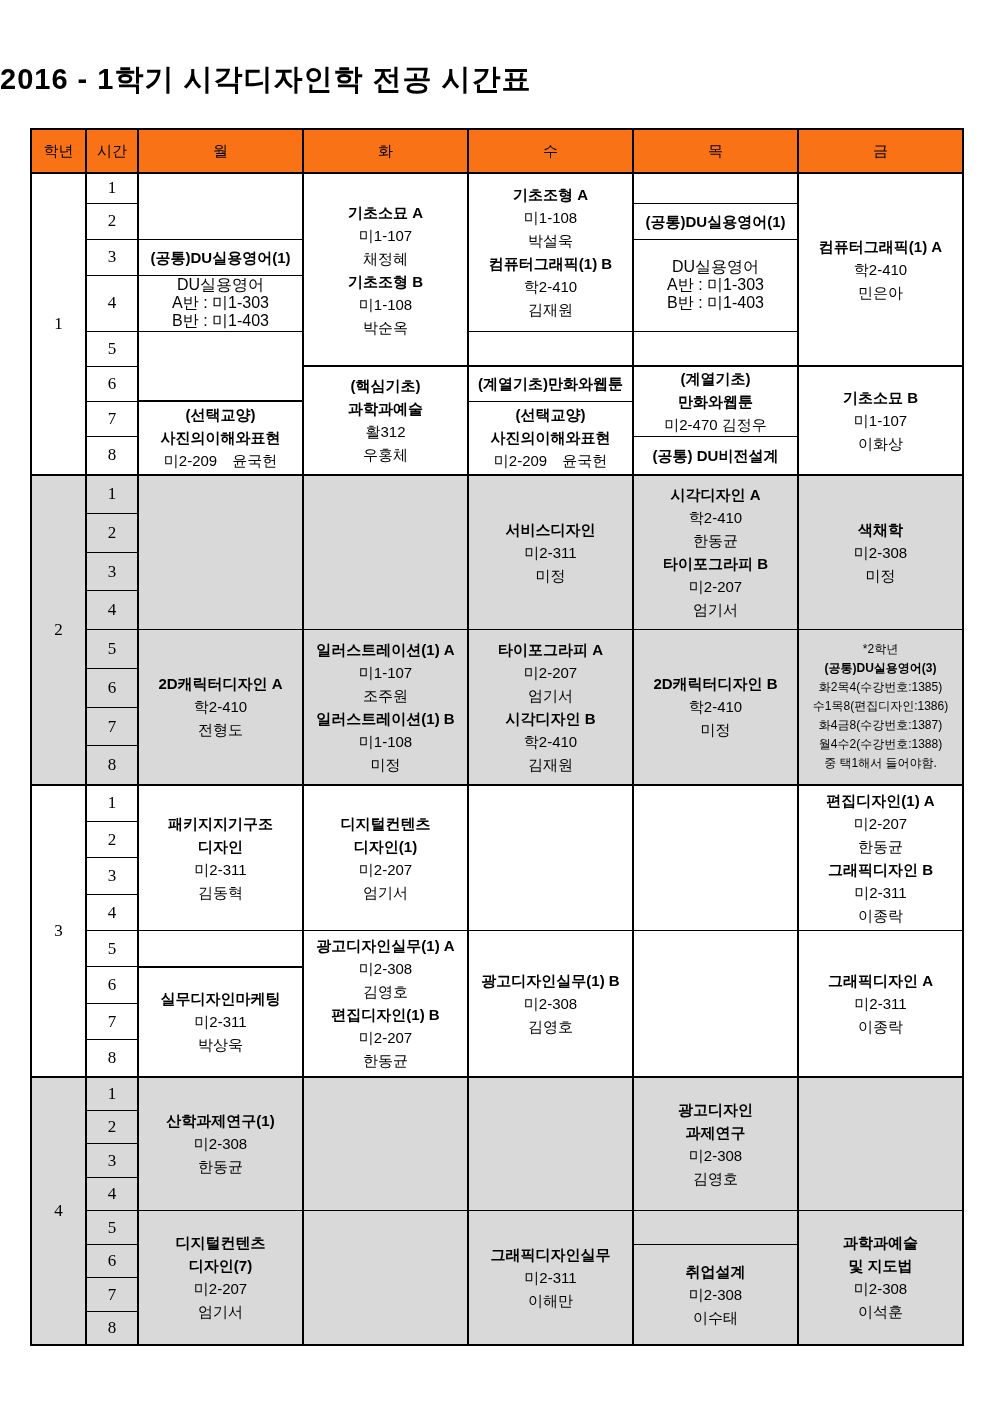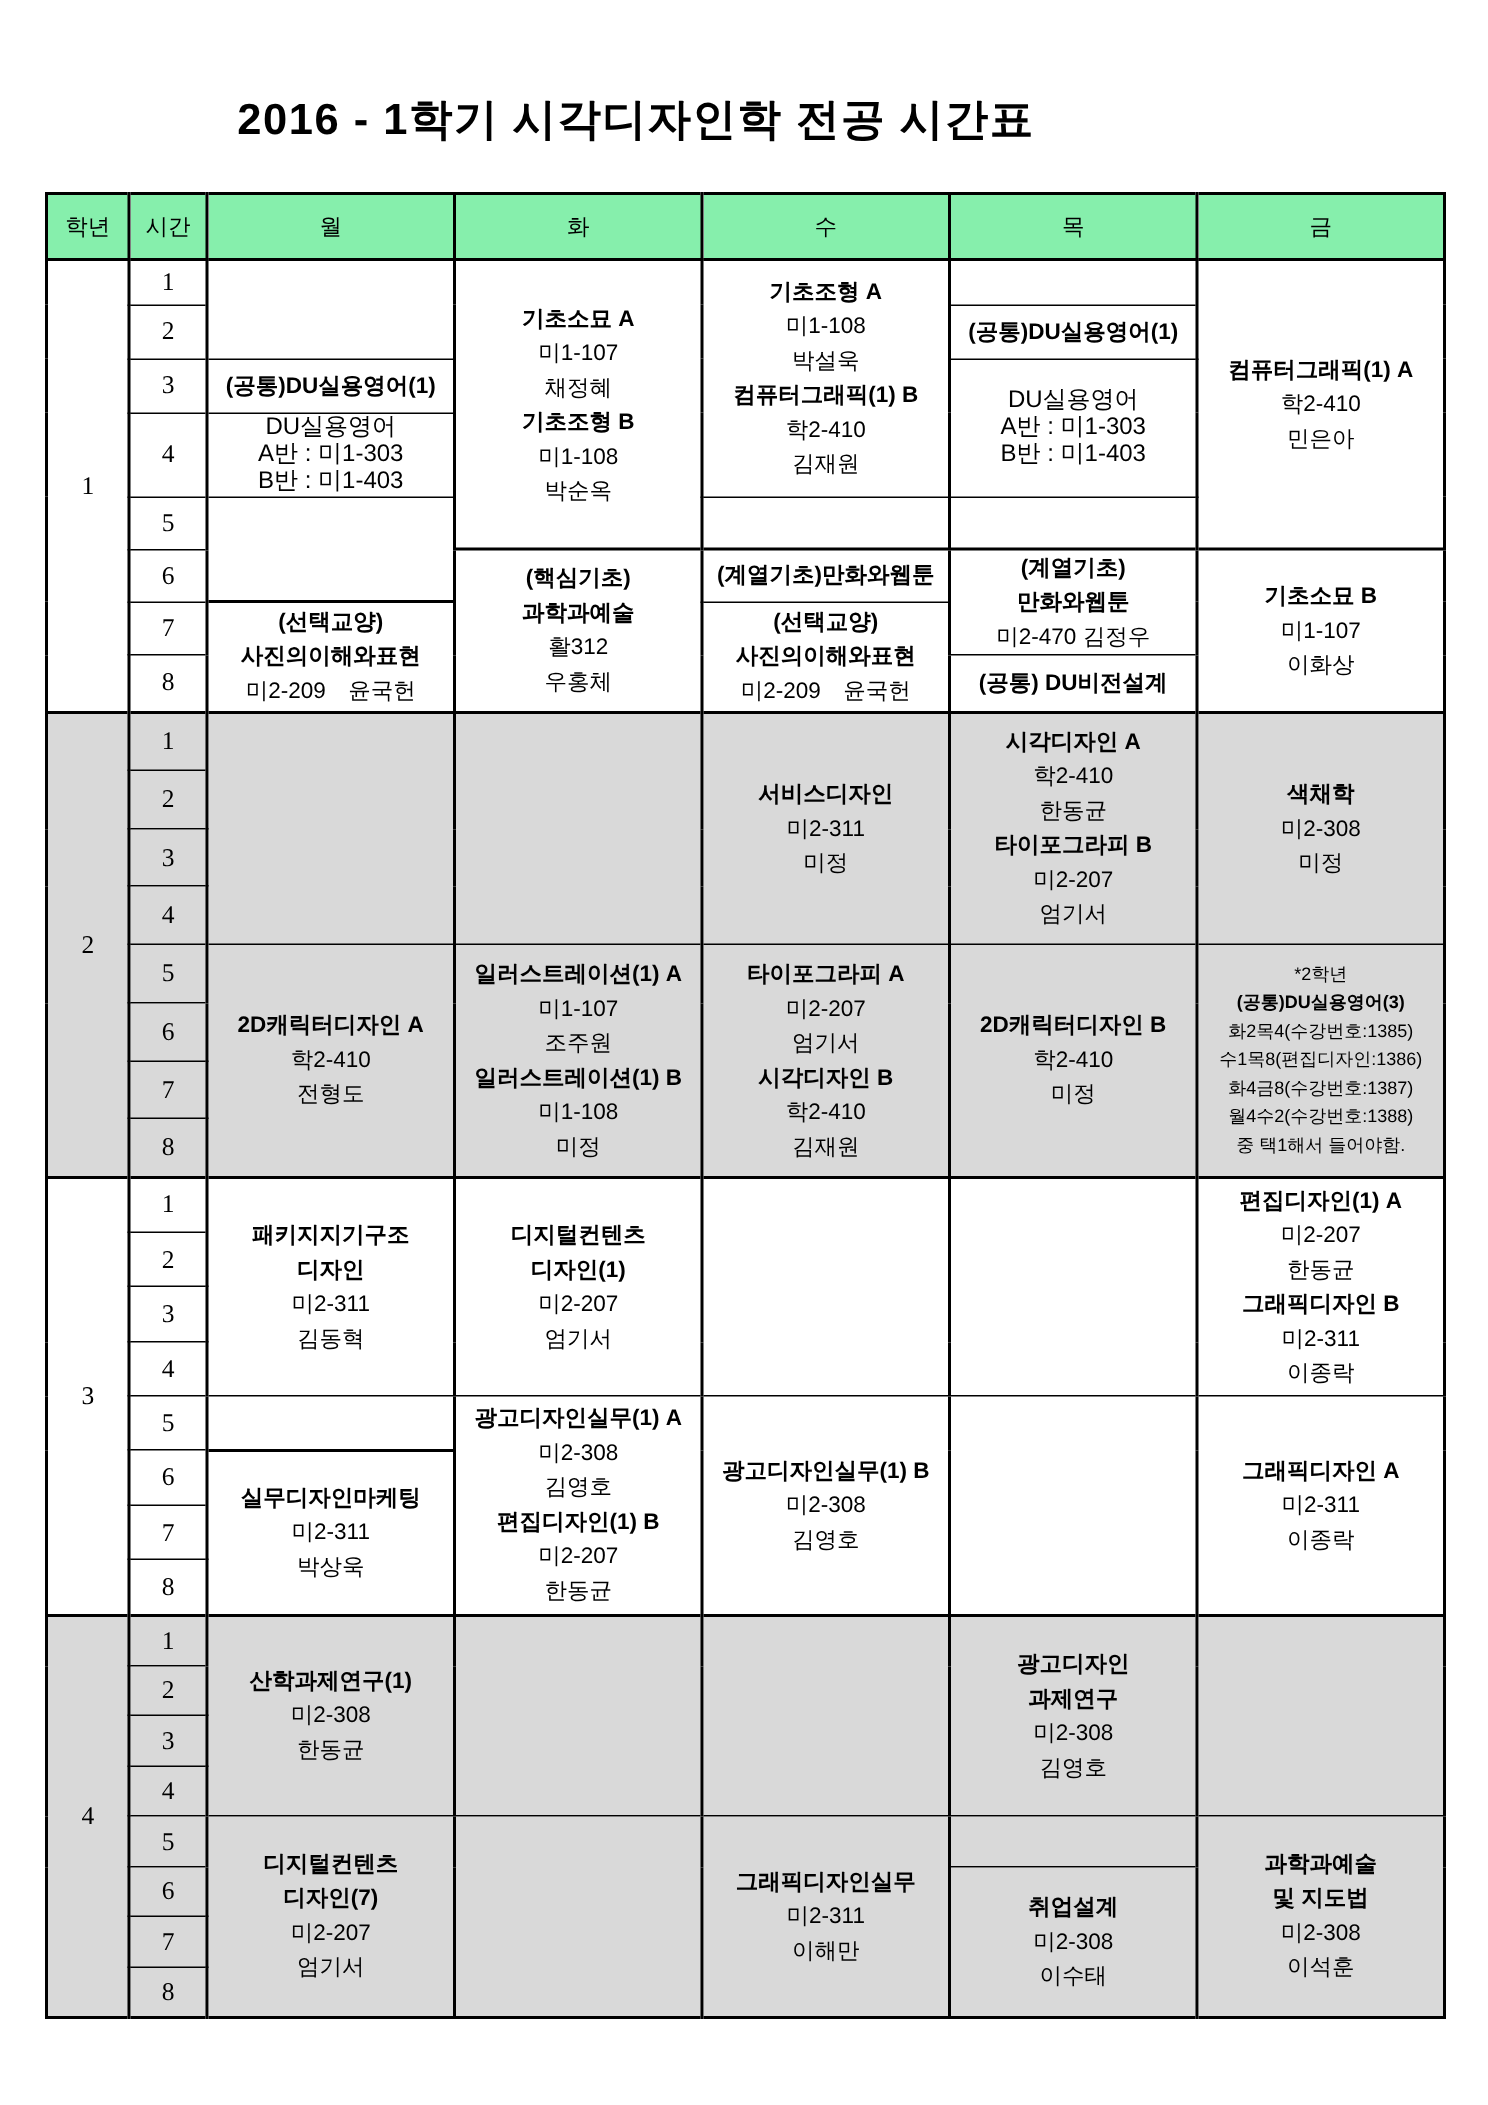--- a/index.html
+++ b/index.html
@@ -1,35 +1,35 @@
 <!DOCTYPE html>
 <html><head>
 <meta charset="utf-8">
 <style>
   html,body{margin:0;padding:0;}
   body{
     width:992px;height:1403px;background:#ffffff;color:#000;
     font-family:"Liberation Sans", sans-serif;position:relative;overflow:hidden;
   }
   .title{
-    position:absolute;top:60px;left:0;width:848px;text-align:center;
+    position:absolute;top:60px;left:0;width:848px;text-align:left;
     font-size:29px;font-weight:bold;letter-spacing:1px;margin:0;
   }
   table.tt{
     position:absolute;top:128px;left:30px;width:932px;
     border-collapse:collapse;table-layout:fixed;
     border:2px solid #000;
   }
   .tt th,.tt td{
     border:1px solid #000;
     border-left-width:2px;border-right-width:2px;
     padding:0;text-align:center;vertical-align:middle;overflow:hidden;
   }
   .tt thead th{
-    height:42px;font-weight:normal;font-size:15px;border-bottom-width:2px;background:#86efac;
+    height:42px;font-weight:normal;font-size:15px;border-bottom-width:2px;background:#f97316;
   }
   tr.sep > td{border-top-width:2px;}
   td.tk{border-top-width:2px;}
   td.num{font-family:"Liberation Serif", serif;font-size:17px;}
   td.g{background:#d9d9d9;}
   .ln{line-height:23px;font-size:15px;white-space:nowrap;}
   .b{font-weight:bold;}
   td.sm .ln{line-height:18px;font-size:16px;}
   td.sm2 .ln{line-height:19px;font-size:12px;}
 </style>

